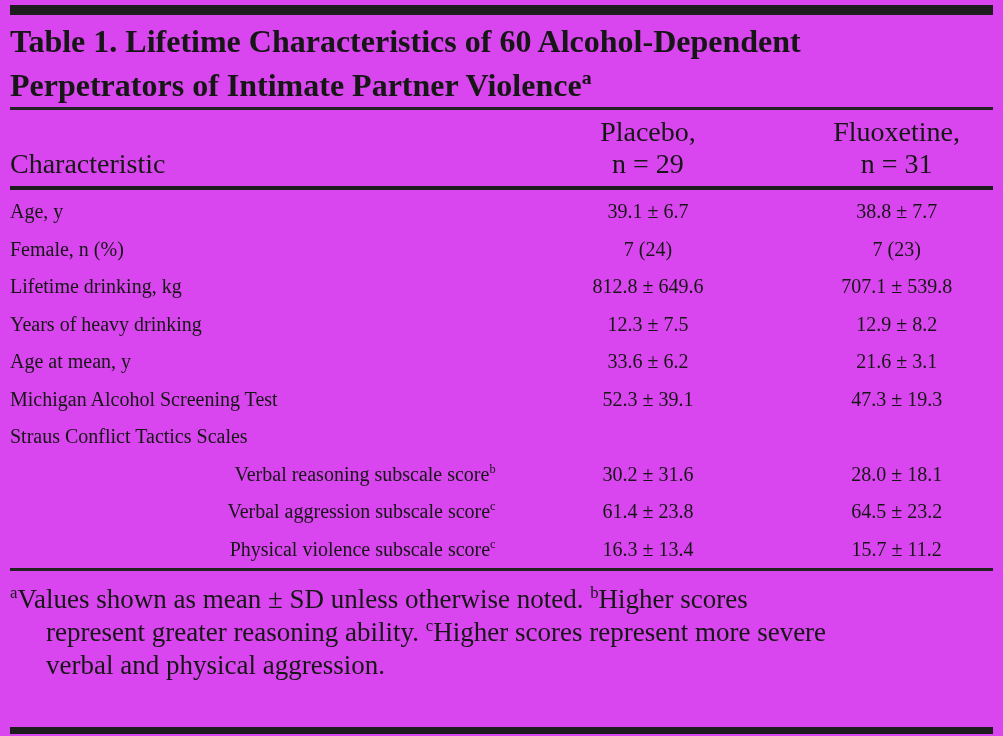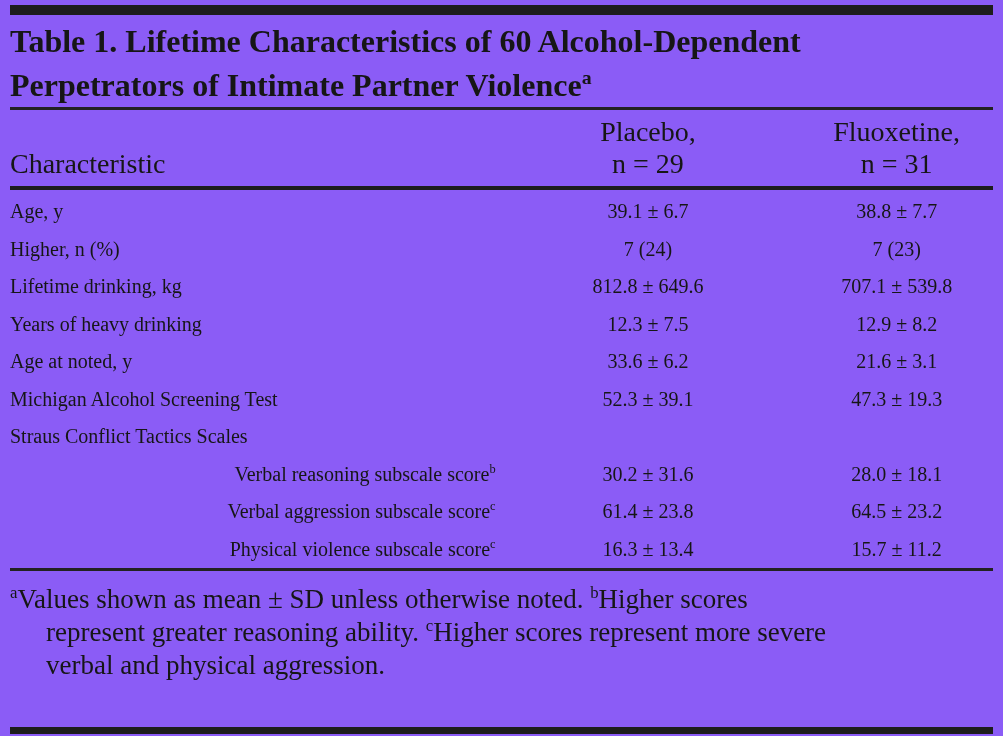--- a/index.html
+++ b/index.html
@@ -4,21 +4,21 @@
 <style>
   html, body {
     margin: 0;
     padding: 0;
     background: #ffffff;
   }
   #page {
     position: relative;
     width: 1003px;
     height: 736px;
-    background: #8b5cf6;
+    background: #d946ef;
     color: #161616;
     font-family: "Liberation Serif", "DejaVu Serif", serif;
     overflow: hidden;
     box-sizing: border-box;
     padding: 0 10px;
   }
   .rule-bar {
     background: #1d1d1d;
   }
   #top-bar {
@@ -125,36 +125,36 @@
         </th>
       </tr>
     </thead>
     <tbody id="table-body">
         <tr>
           <td class="label"><span>Age, y</span></td>
           <td class="val">39.1 ± 6.7</td>
           <td class="val">38.8 ± 7.7</td>
         </tr>
         <tr>
-          <td class="label"><span>Higher, n (%)</span></td>
+          <td class="label"><span>Female, n (%)</span></td>
           <td class="val">7 (24)</td>
           <td class="val">7 (23)</td>
         </tr>
         <tr>
           <td class="label"><span>Lifetime drinking, kg</span></td>
           <td class="val">812.8 ± 649.6</td>
           <td class="val">707.1 ± 539.8</td>
         </tr>
         <tr>
           <td class="label"><span>Years of heavy drinking</span></td>
           <td class="val">12.3 ± 7.5</td>
           <td class="val">12.9 ± 8.2</td>
         </tr>
         <tr>
-          <td class="label"><span>Age at noted, y</span></td>
+          <td class="label"><span>Age at mean, y</span></td>
           <td class="val">33.6 ± 6.2</td>
           <td class="val">21.6 ± 3.1</td>
         </tr>
         <tr>
           <td class="label"><span>Michigan Alcohol Screening Test</span></td>
           <td class="val">52.3 ± 39.1</td>
           <td class="val">47.3 ± 19.3</td>
         </tr>
         <tr>
           <td class="label"><span>Straus Conflict Tactics Scales</span></td>

